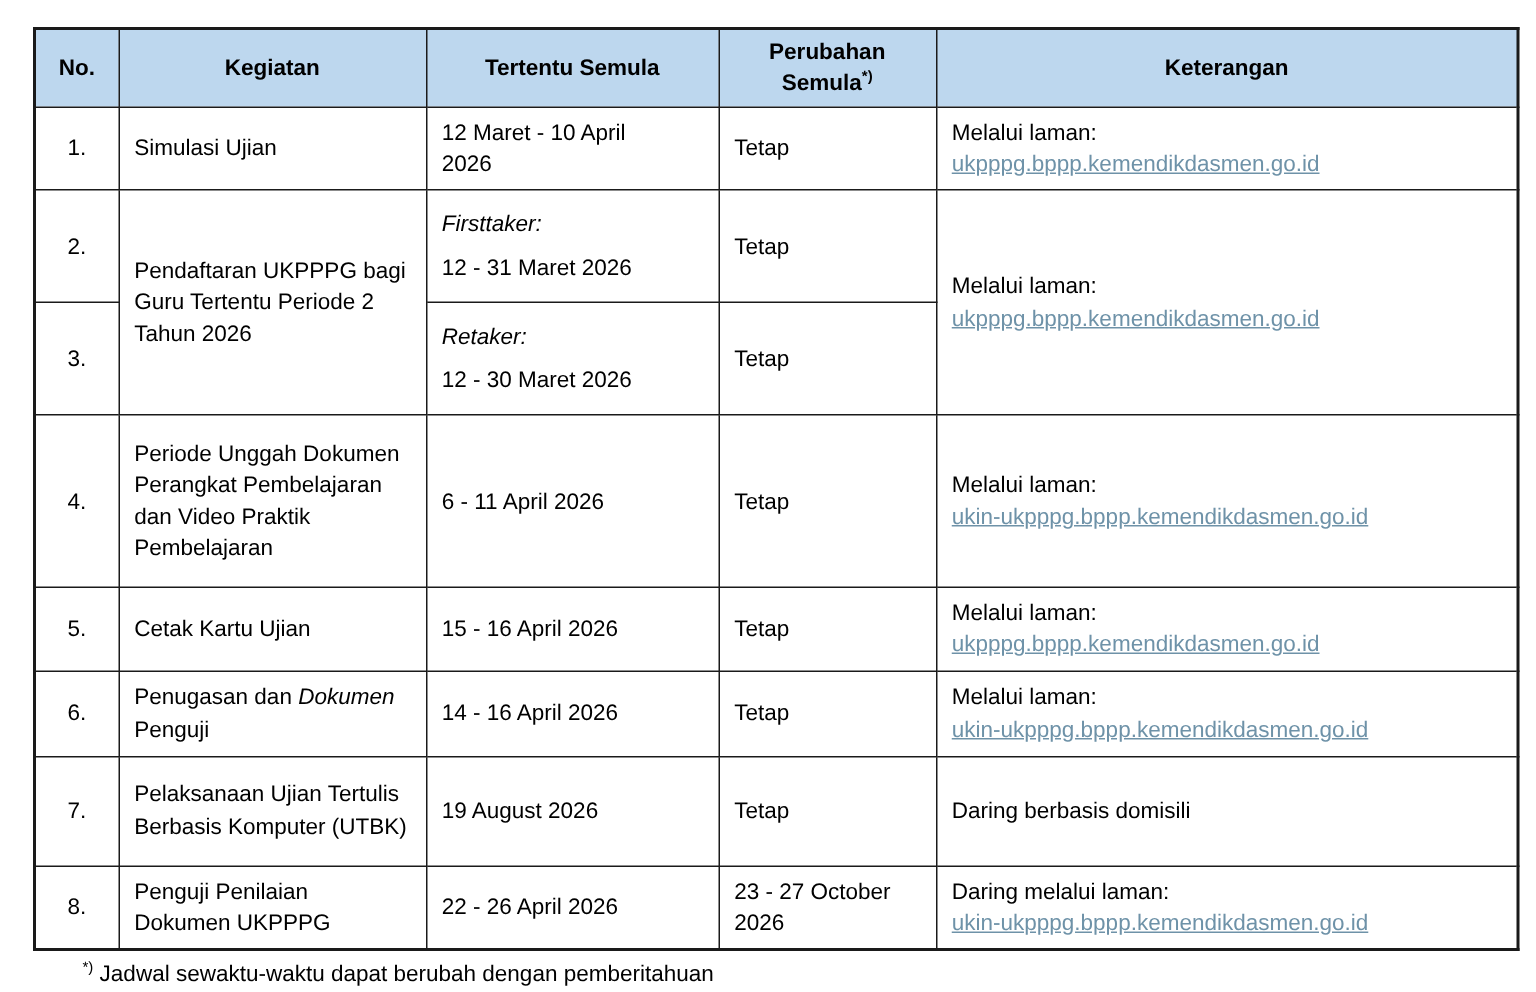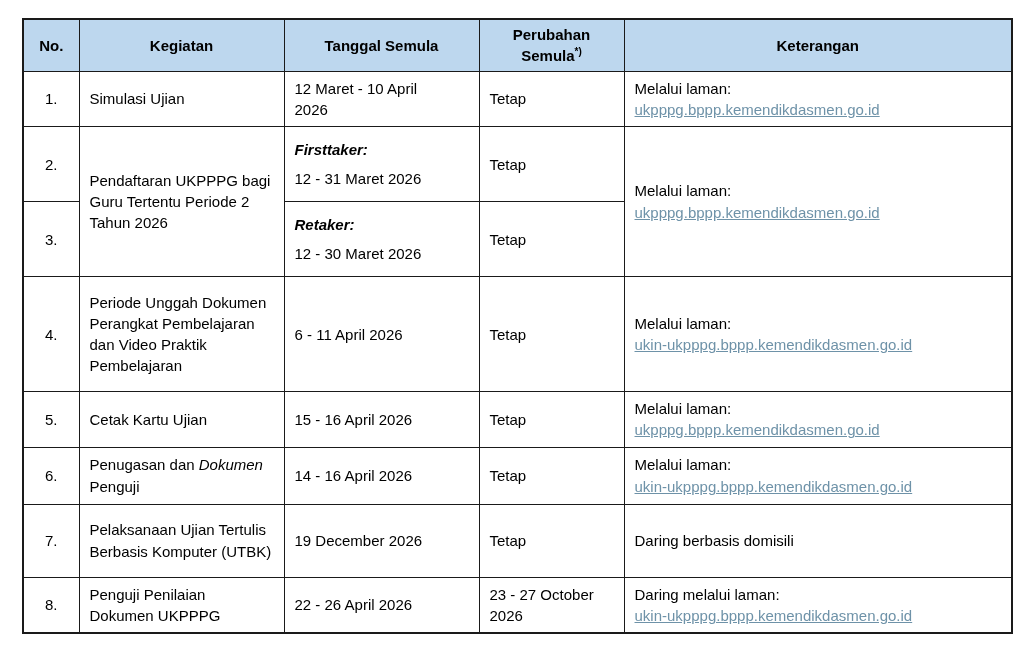--- a/index.html
+++ b/index.html
@@ -45,21 +45,21 @@
     vertical-align: super;
     line-height: 0;
   }
   td.no {
     text-align: center;
   }
   td.tgl {
     padding-right: 24px;
   }
   .tgl-label {
-    font-weight: bold;
+    font-weight: normal;
     font-style: italic;
     margin-bottom: 7px;
   }
   a.link {
     color: var(--link);
     text-decoration: underline;
     cursor: pointer;
     word-break: break-all;
     margin-top: 24px;
   }
@@ -91,21 +91,21 @@
       <col style="width:56px">
       <col style="width:205px">
       <col style="width:195px">
       <col style="width:145px">
       <col style="width:388px">
     </colgroup>
     <thead>
       <tr>
         <th>No.</th>
         <th>Kegiatan</th>
-        <th>Tanggal Semula</th>
+        <th>Tertentu Semula</th>
         <th><span>Perubahan Semula</span><sup class="hdr-sup">*)</sup></th>
         <th>Keterangan</th>
       </tr>
     </thead>
     <tbody>
       <tr class="h-r1">
         <td class="no">1.</td>
         <td>Simulasi Ujian</td>
         <td class="tgl">12 Maret - 10 April 2026</td>
         <td>Tetap</td>
@@ -161,30 +161,33 @@
         <td class="tgl">14 - 16 April 2026</td>
         <td>Tetap</td>
         <td>
           <div>Melalui laman:</div>
           <a class="link" href="#">ukin-ukpppg.bppp.kemendikdasmen.go.id</a>
         </td>
       </tr>
       <tr class="h-r7">
         <td class="no">7.</td>
         <td>Pelaksanaan Ujian Tertulis Berbasis Komputer (UTBK)</td>
-        <td class="tgl">19 December 2026</td>
+        <td class="tgl">19 August 2026</td>
         <td>Tetap</td>
         <td>Daring berbasis domisili</td>
       </tr>
       <tr class="h-r8">
         <td class="no">8.</td>
         <td>Penguji Penilaian Dokumen UKPPPG</td>
         <td class="tgl">22 - 26 April 2026</td>
         <td>23 - 27 October 2026</td>
         <td>
           <div>Daring melalui laman:</div>
           <a class="link" href="#">ukin-ukpppg.bppp.kemendikdasmen.go.id</a>
         </td>
       </tr>
     </tbody>
   </table>
 
+  <div class="footnote">
+    <sup>*)</sup><span> Jadwal sewaktu-waktu dapat berubah dengan pemberitahuan</span>
+  </div>
 </div>
 
 </body></html>

